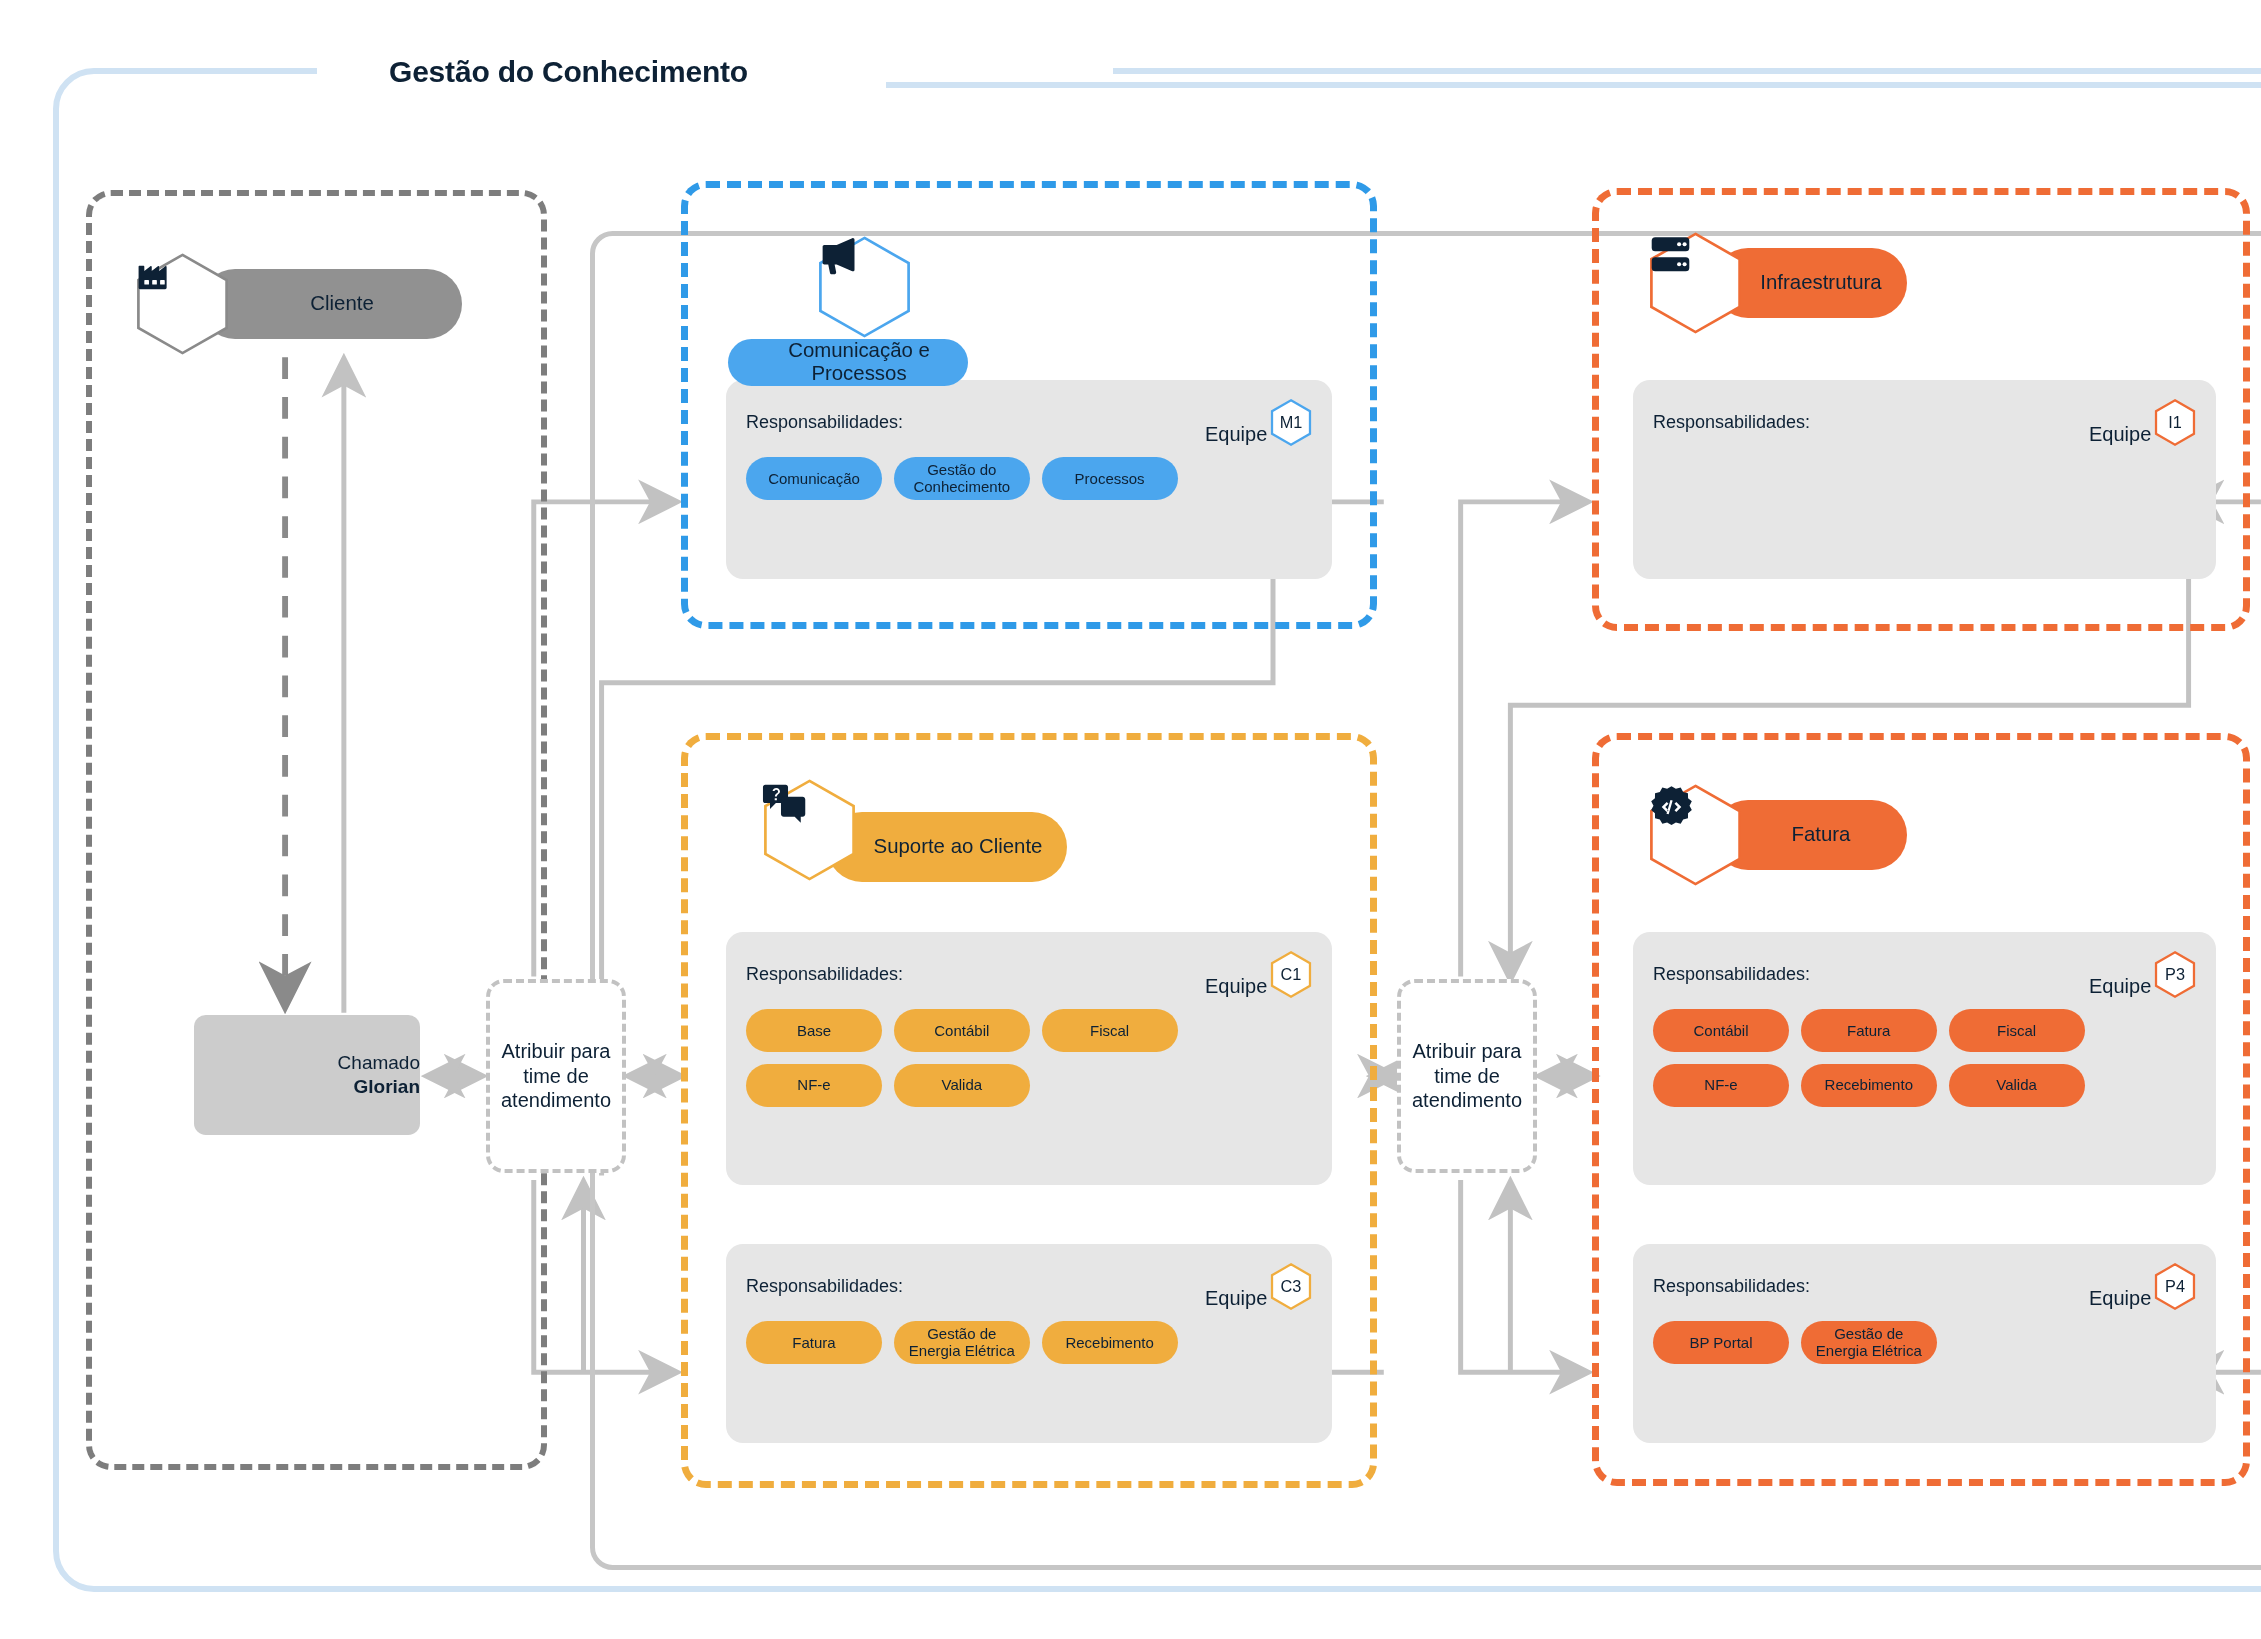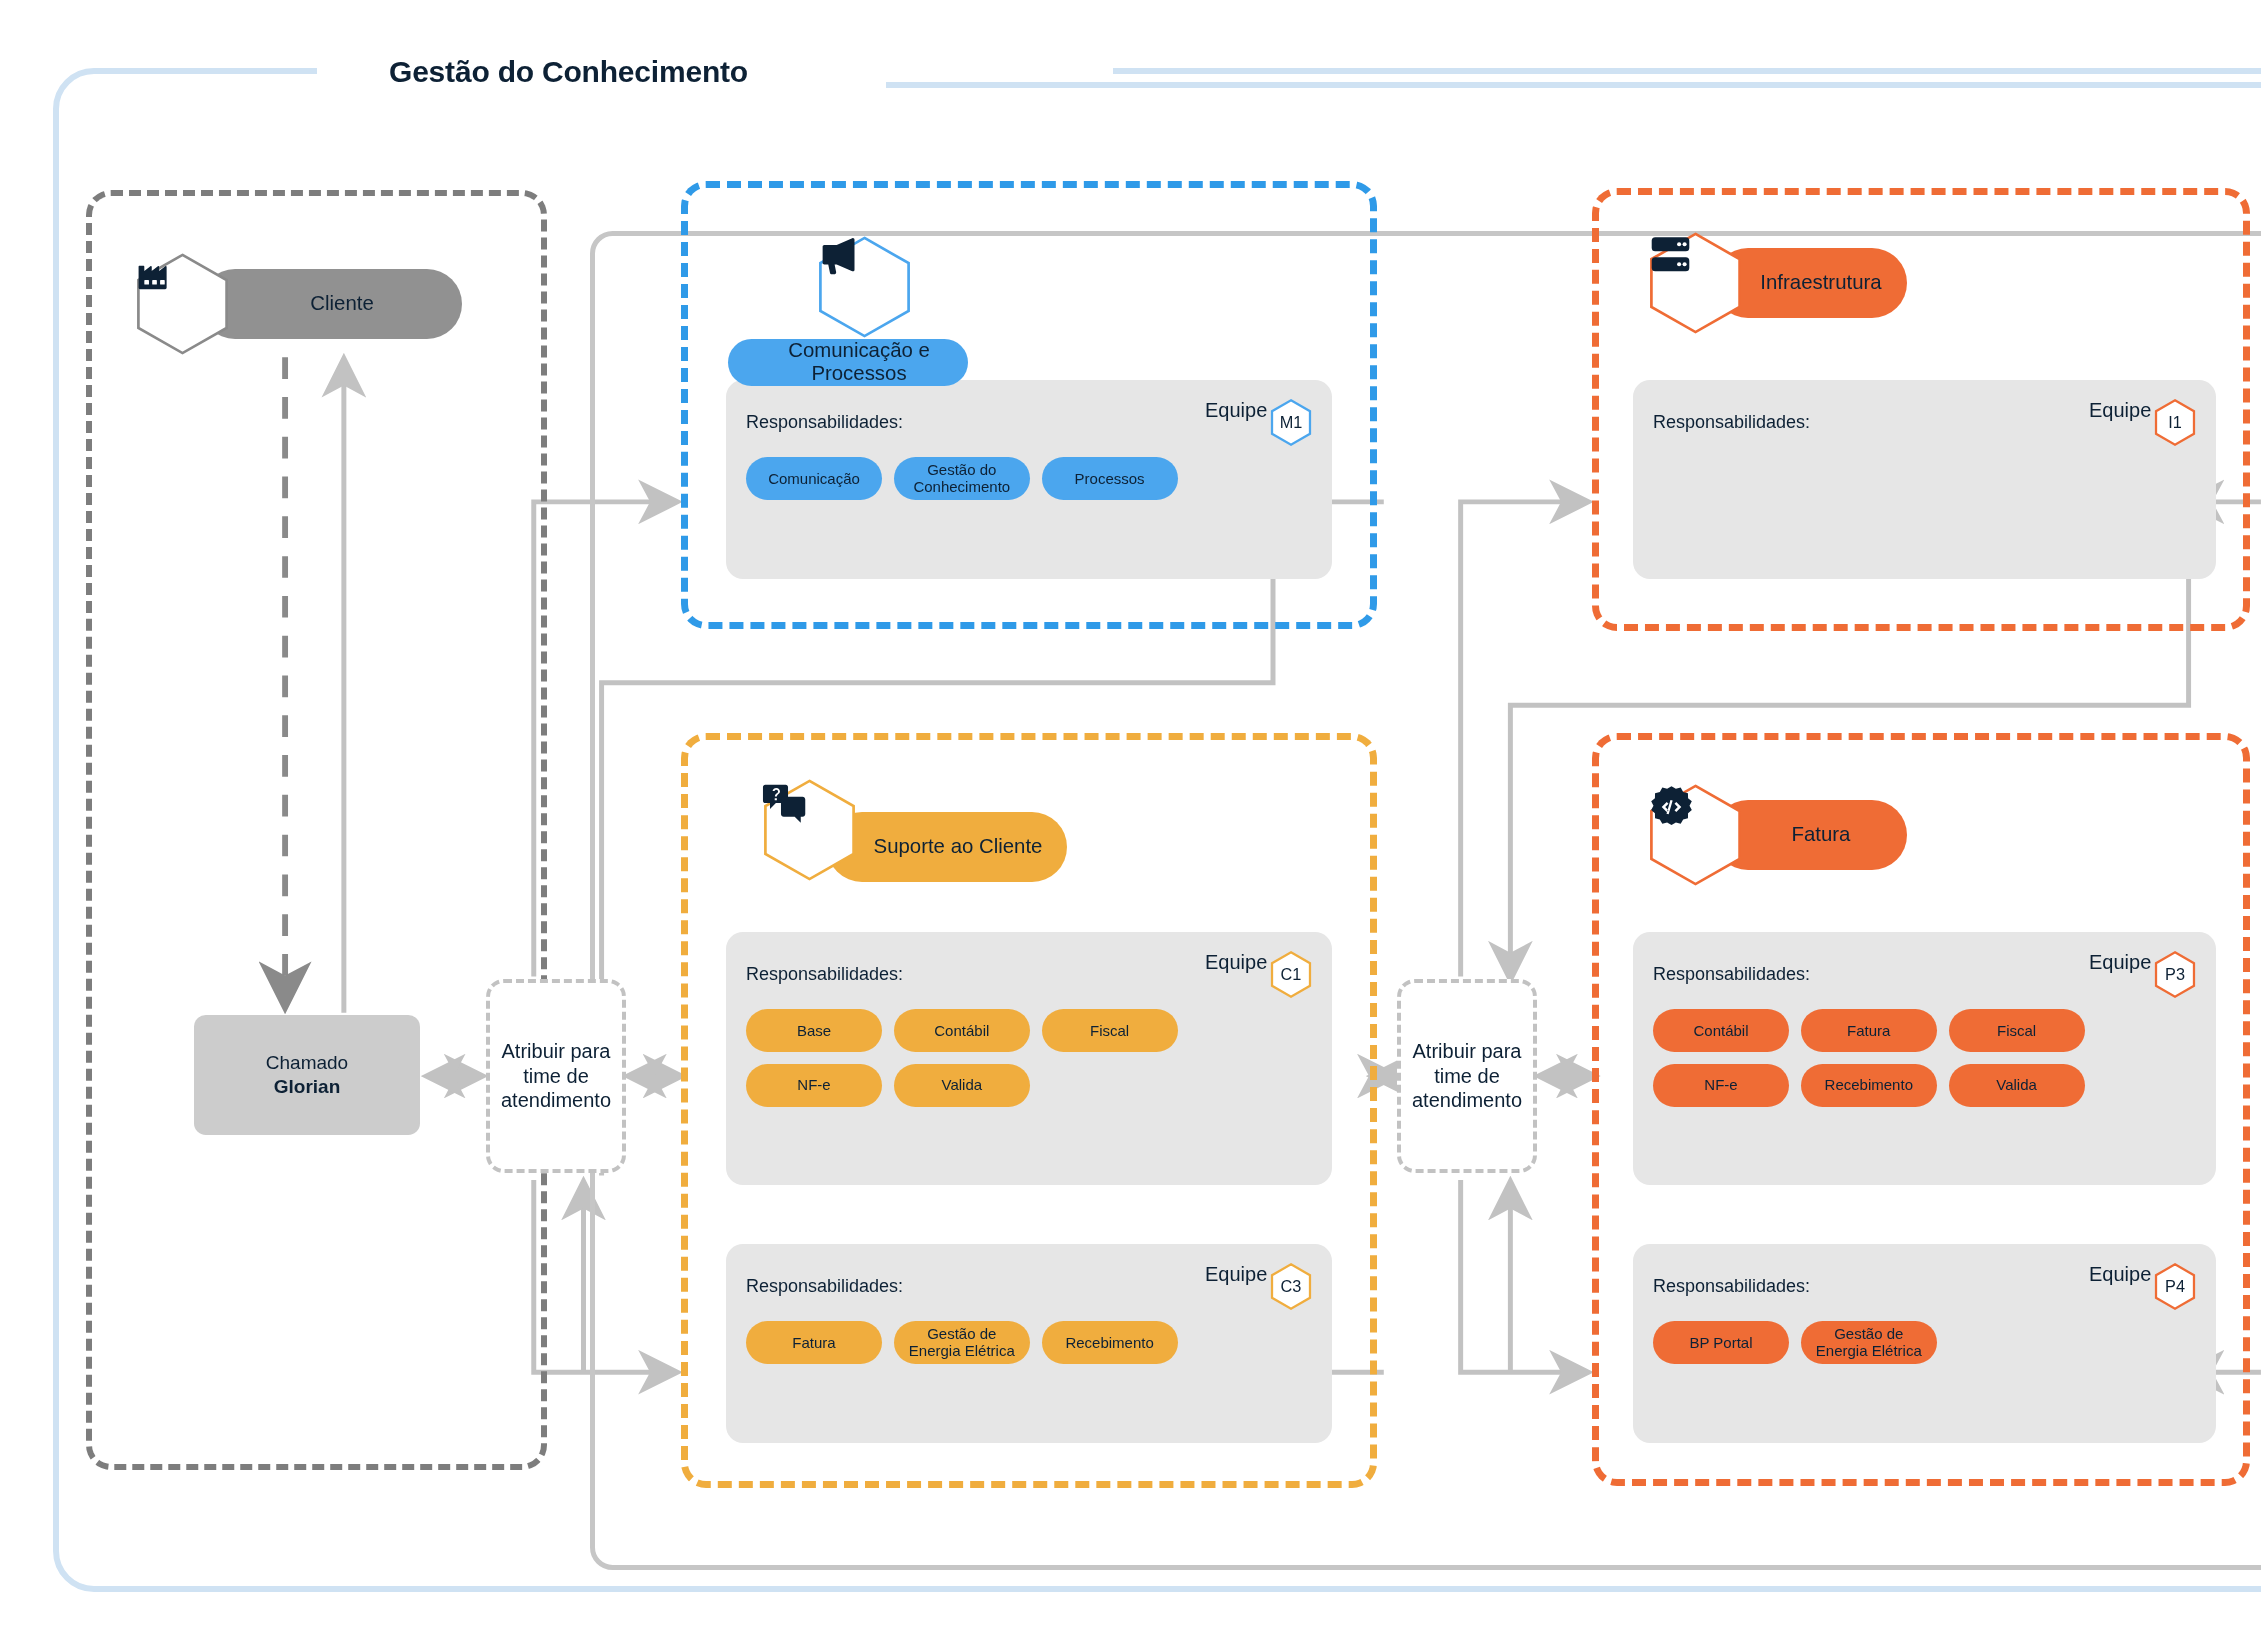--- a/index.html
+++ b/index.html
@@ -52,38 +52,38 @@
   .pill-lbl{
     margin-left:-32px;height:70px;border-radius:36px;color:#0d2135;
     display:flex;align-items:center;justify-content:center;text-align:center;
     font-size:20.4px;line-height:1.15;padding:0 21px 0 43px;box-sizing:border-box;z-index:1;
   }
 
   
   .team-card{background:#e6e6e6;border-radius:17px;box-sizing:border-box;padding:15.4px 20px 18px 20px;}
   .team-top{display:flex;align-items:center;justify-content:space-between;height:54px;}
   .resp-lbl{font-size:18px;color:#0d2135;}
-  .equipe{display:flex;align-items:flex-start;gap:2.7px;}
+  .equipe{display:flex;align-items:flex-end;gap:2.7px;}
   .equipe .eq-word{font-size:20px;color:#0d2135;}
   .eqhex{position:relative;width:42px;height:47px;}
   .eqhex svg{position:absolute;left:0;top:0;}
   .eqhex span{position:absolute;left:0;top:0;width:42px;height:47px;display:flex;
               align-items:center;justify-content:center;font-size:16.3px;color:#0d2135;}
   .chips{display:flex;flex-wrap:wrap;gap:11.8px;margin-top:8.1px;}
   .chip{height:43px;border-radius:22px;display:flex;align-items:center;justify-content:center;
         text-align:center;font-size:15px;line-height:1.12;color:#0d2135;padding:0 11.8px;
         box-sizing:border-box;}
   .chip.w1{width:136px;text-align:center;}
 
   
   #cliente-head{left:133px;top:256px;}
   #cliente-pill{width:262px;background:#919191;}
   #chamado{
     left:194px;top:1015px;width:226px;height:120px;background:#cccccc;border-radius:11.8px;
-    display:flex;flex-direction:column;align-items:center;justify-content:center;
+    display:flex;flex-direction:column;align-items:flex-end;justify-content:center;
     font-size:19px;color:#0d2135;line-height:1.25;
   }
   #chamado b{font-weight:bold;}
 
   .assign{
     width:140px;height:194px;border:4.5px dashed #c2c2c2;border-radius:18px;box-sizing:border-box;
     display:flex;align-items:center;justify-content:center;text-align:center;
     font-size:20px;color:#0d2135;line-height:1.22;padding:0 6.3px;background:#fff;
   }
   #assign-1{left:486px;top:979px;}

